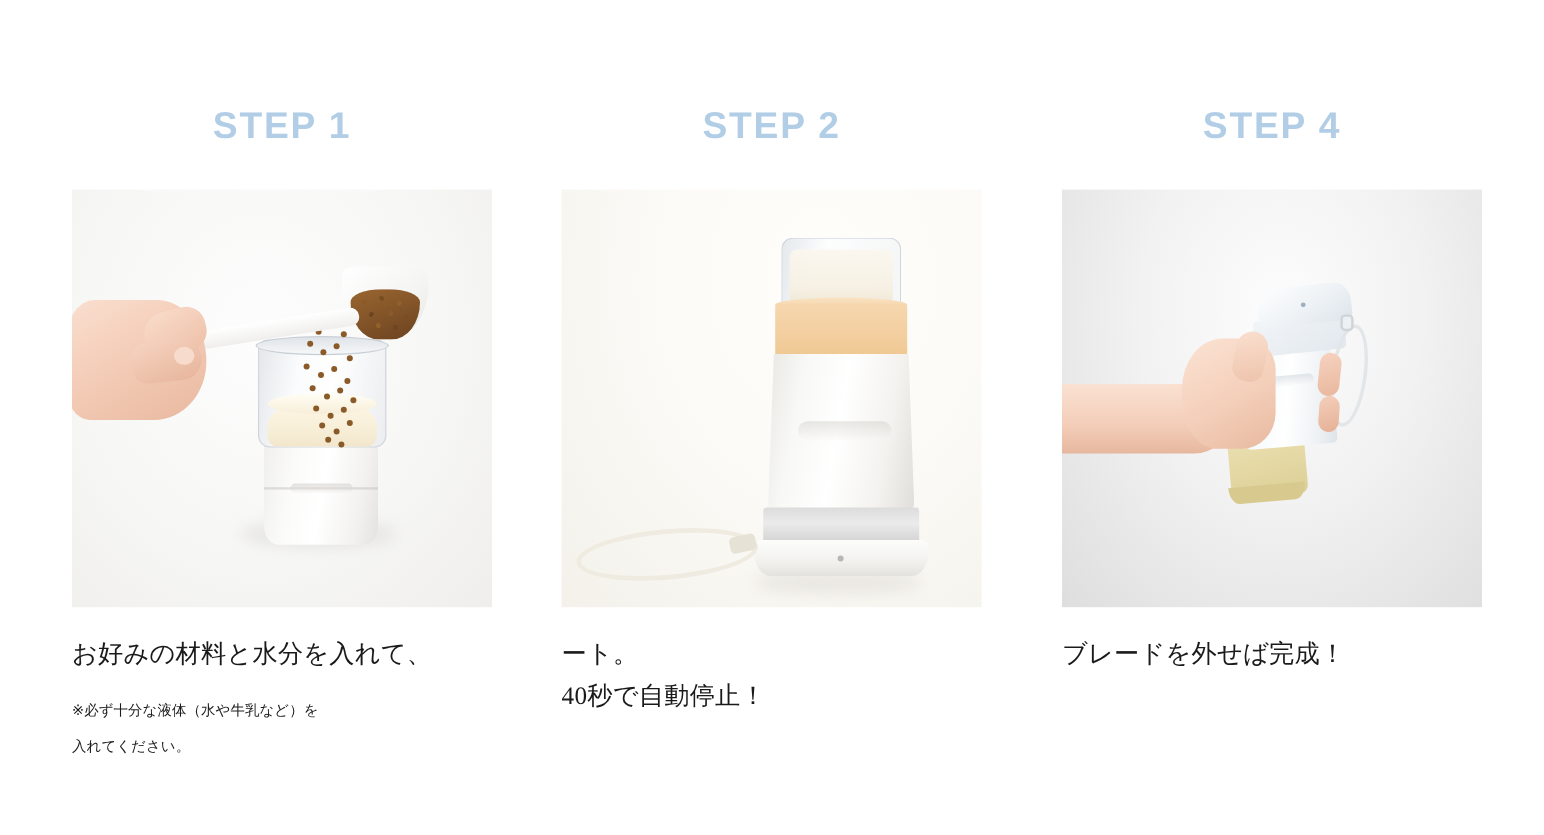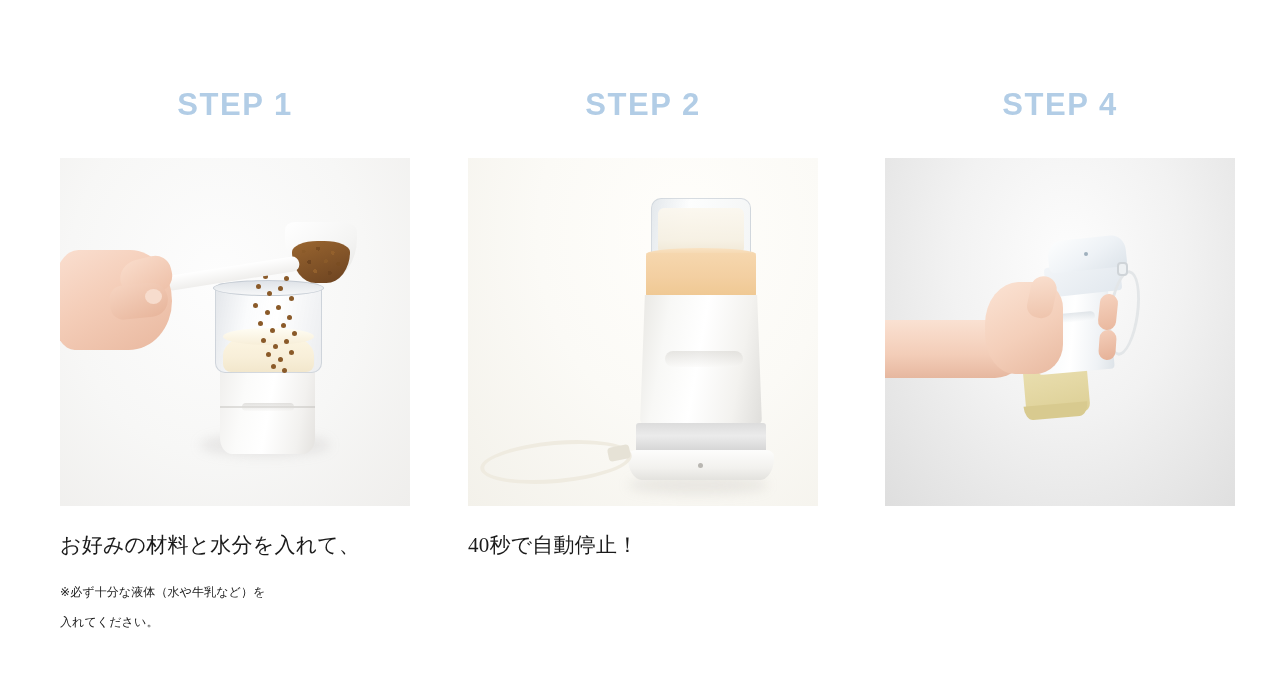--- a/index.html
+++ b/index.html
@@ -504,20 +504,21 @@
         <div class="p2-body"></div>
         <div class="p2-emboss"></div>
         <div class="p2-ring"></div>
         <div class="p2-base"></div>
         <div class="p2-led"></div>
         <div class="p2-strap"></div>
         <div class="p2-strap-tip"></div>
       </div>
 
       <div class="caption">
+        <span class="cap-line">ート。</span>
         <span class="cap-line">40秒で自動停止！</span>
       </div>
     </div>
 
     <div class="step-col col-3">
       <div class="step-heading">STEP 4</div>
 
       <div class="photo photo-3">
         <div class="p3-arm"></div>
         <div class="p3-juice"></div>
@@ -529,17 +530,18 @@
         <div class="p3-lid-dot"></div>
         <div class="p3-strap"></div>
         <div class="p3-strap-clip"></div>
         <div class="p3-palm"></div>
         <div class="p3-thumb"></div>
         <div class="p3-fingertip"></div>
         <div class="p3-fingertip2"></div>
       </div>
 
       <div class="caption">
+        <span class="cap-line">ブレードを外せば完成！</span>
       </div>
     </div>
 
   </div>
 </div>
 
 </body></html>

